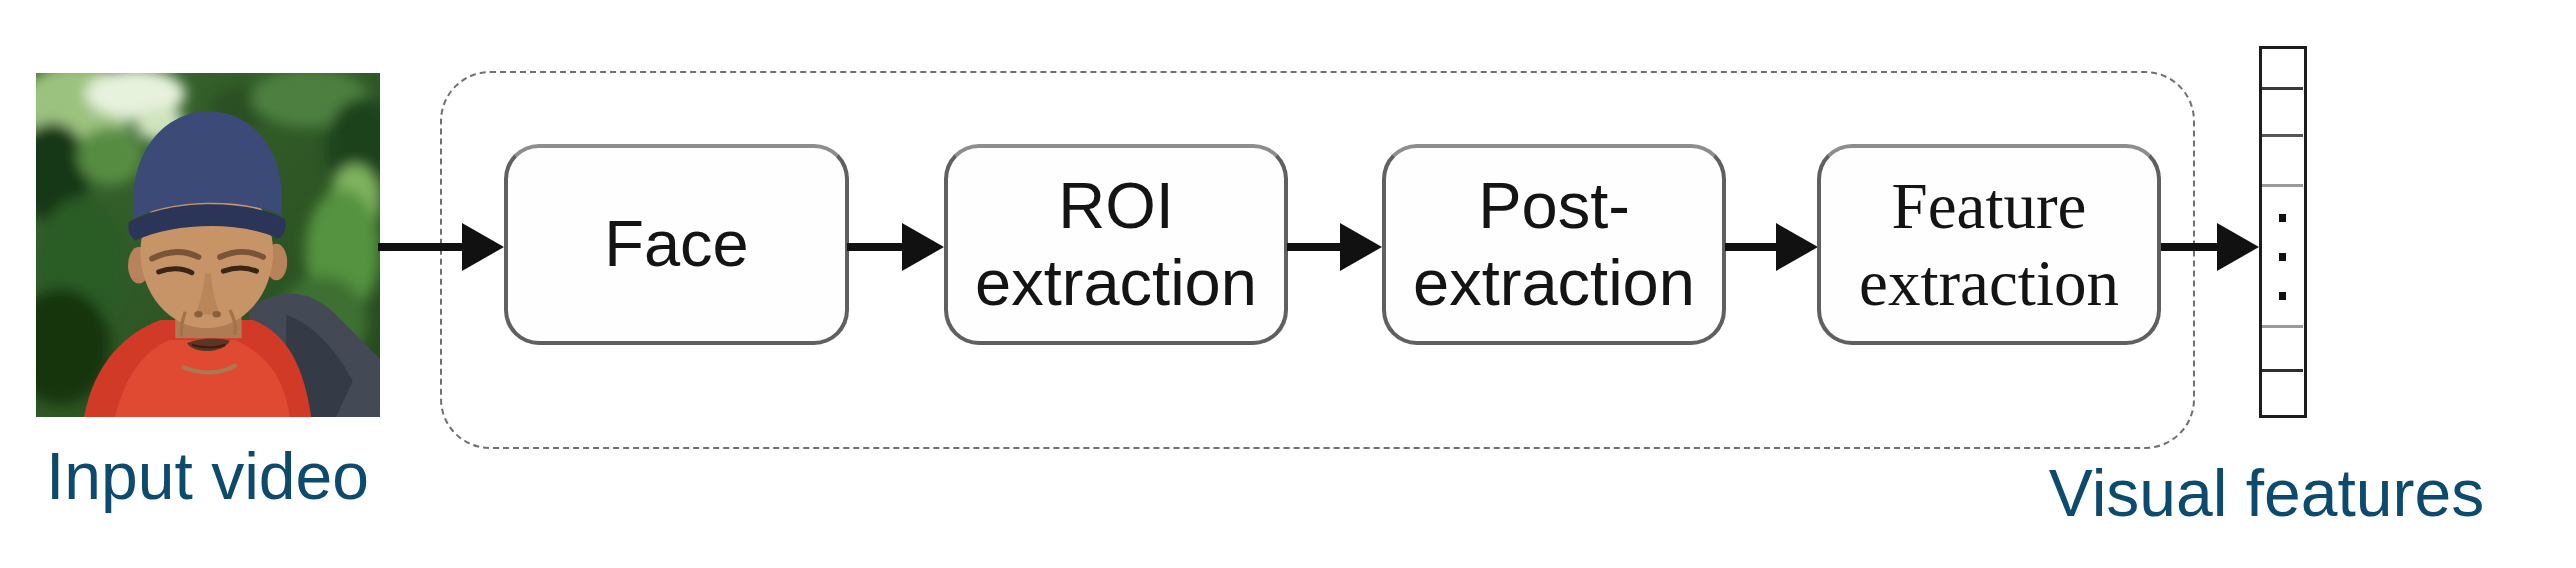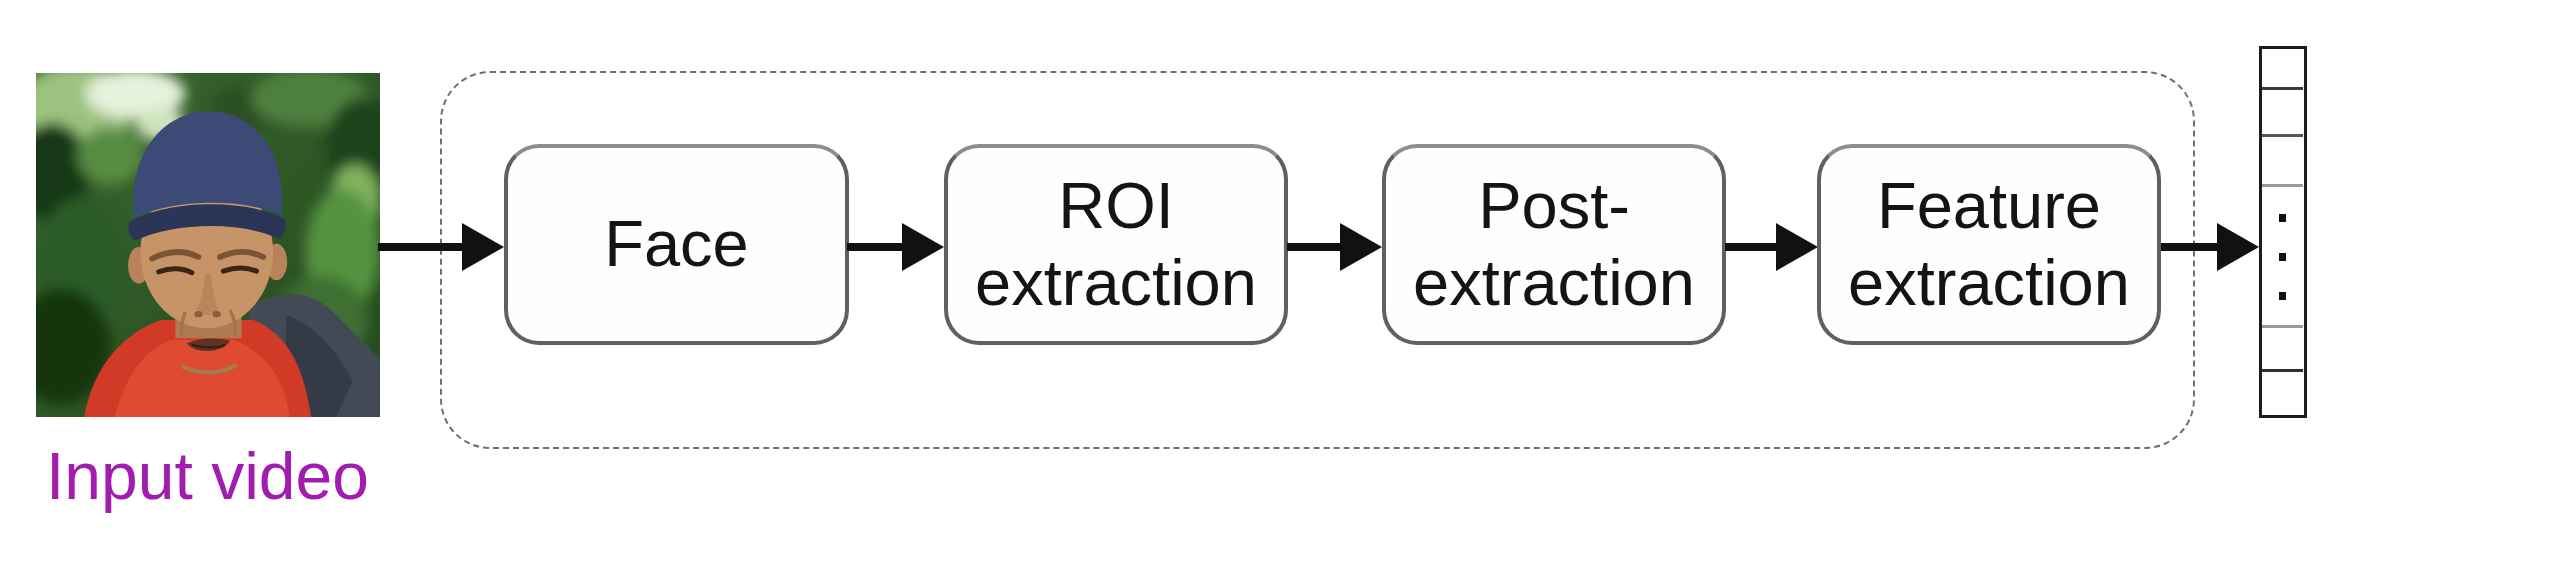--- a/index.html
+++ b/index.html
@@ -37,21 +37,21 @@
     border-top-color: #8d8d8d;
     border-radius: 35px;
     display: flex; flex-direction: column;
     align-items: center; justify-content: center;
     text-align: center;
     font-size: 65px; line-height: 1.17; color: #141414;
   }
   #stage-face    { left: 504px;  }
   #stage-roi     { left: 944px; width: 344px; }
   #stage-post    { left: 1382px; width: 344px; }
-  #stage-feature { left: 1817px; width: 344px; }
+  #stage-feature { left: 1817px; width: 344px; font-family: Liberation Serif, serif; }
 
   
   .shaft { height: 7.5px; top: 243px; background: #111111; }
   .head  {
     top: 223px; width: 0; height: 0;
     border-top: 24px solid transparent;
     border-bottom: 24px solid transparent;
     border-left: 42px solid #111111;
   }
   #a1s { left: 378px;  width: 85px; } #a1h { left: 462px;  }
@@ -71,21 +71,21 @@
   #vd1 { top: 38px;  background: #3a3a3a; }
   #vd2 { top: 85px; background: #555555; }
   #vd3 { top: 135px; background: #9a9a9a; }
   #vd4 { top: 276px; background: #9a9a9a; }
   #vd5 { top: 320px; background: #2e2e2e; }
   .vdot { width: 7.5px; height: 7.5px; background: #111111; left: 16.6px; }
   #dot1 { top: 165px; } #dot2 { top: 204px; } #dot3 { top: 243px; }
 
   
   .caption {
-    font-size: 66px; color: #a21caf; text-align: center; white-space: nowrap;
+    font-size: 66px; color: #0c4a6e; text-align: center; white-space: nowrap;
   }
   #input-label  { left: 25px;   top: 438px; width: 365px; }
   #output-label { left: 2015px; top: 455px; width: 503px; }
 </style>
 </head>
 <body>
 
 <div id="canvas">
 
   <svg id="photo" class="abs" viewBox="0 0 415 415" width="344" height="344" aria-hidden="true">
@@ -182,15 +182,16 @@
     <div id="vd1" class="abs vdiv"></div>
     <div id="vd2" class="abs vdiv"></div>
     <div id="vd3" class="abs vdiv"></div>
     <div id="dot1" class="abs vdot"></div>
     <div id="dot2" class="abs vdot"></div>
     <div id="dot3" class="abs vdot"></div>
     <div id="vd4" class="abs vdiv"></div>
     <div id="vd5" class="abs vdiv"></div>
   </div>
 
+  <div id="output-label" class="abs caption">Visual features</div>
 
 </div>
 
 
 </body></html>

